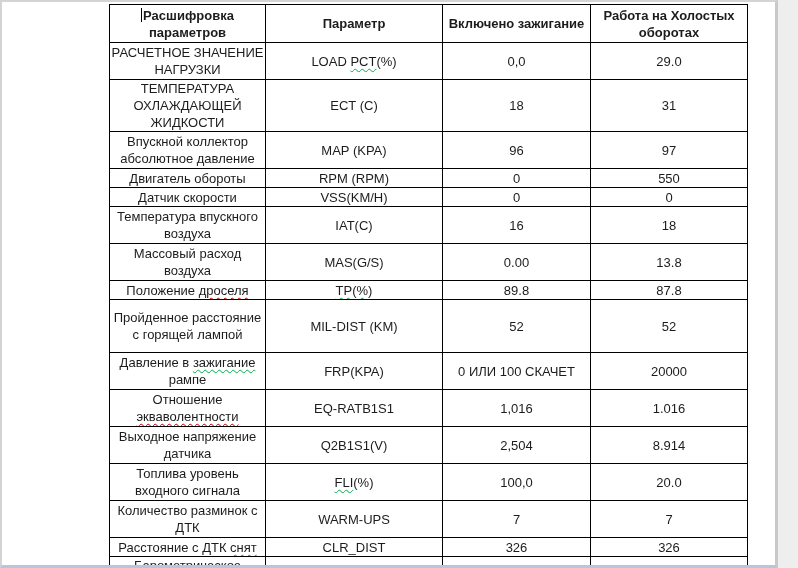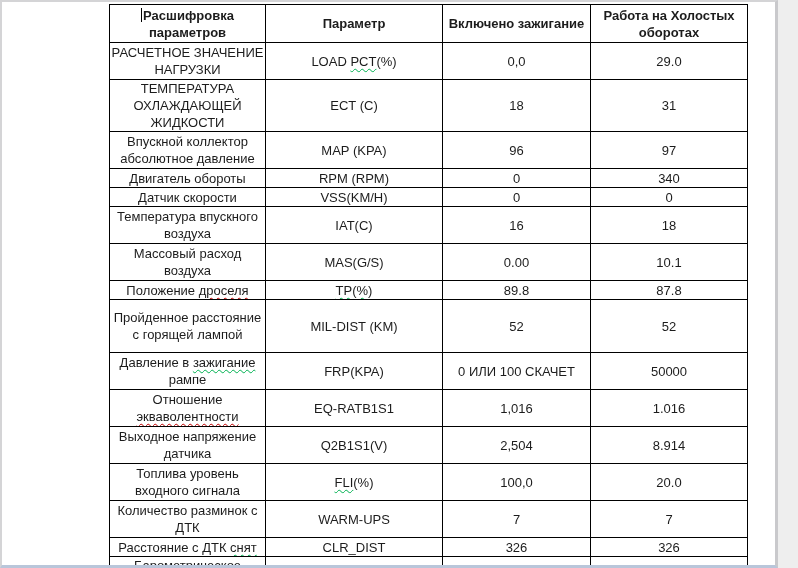--- a/index.html
+++ b/index.html
@@ -59,57 +59,57 @@
     <tr class="rh37">
       <td><span>Впускной коллектор абсолютное давление</span></td>
       <td><span>MAP (KPA)</span></td>
       <td><span>96</span></td>
       <td><span>97</span></td>
     </tr>
     <tr class="rh19">
       <td><span>Двигатель обороты</span></td>
       <td><span>RPM (RPM)</span></td>
       <td><span>0</span></td>
-      <td><span>340</span></td>
+      <td><span>550</span></td>
     </tr>
     <tr class="rh19">
       <td><span>Датчик скорости</span></td>
       <td><span>VSS(KM/H)</span></td>
       <td><span>0</span></td>
       <td><span>0</span></td>
     </tr>
     <tr class="rh37">
       <td><span>Температура впускного воздуха</span></td>
       <td><span>IAT(C)</span></td>
       <td><span>16</span></td>
       <td><span>18</span></td>
     </tr>
     <tr class="rh37">
       <td><span>Массовый расход воздуха</span></td>
       <td><span>MAS(G/S)</span></td>
       <td><span>0.00</span></td>
-      <td><span>10.1</span></td>
+      <td><span>13.8</span></td>
     </tr>
     <tr class="rh19">
       <td><span>Положение </span><span class="sq-red">дроселя</span></td>
       <td><span class="sq-green">TP(%)</span></td>
       <td><span>89.8</span></td>
       <td><span>87.8</span></td>
     </tr>
     <tr class="rh53">
       <td><span>Пройденное расстояние с горящей лампой</span></td>
       <td><span>MIL-DIST (KM)</span></td>
       <td><span>52</span></td>
       <td><span>52</span></td>
     </tr>
     <tr class="rh37">
       <td><span>Давление в </span><span class="sq-green">зажигание</span><span> рампе</span></td>
       <td><span>FRP(KPA)</span></td>
       <td><span>0 ИЛИ 100 СКАЧЕТ</span></td>
-      <td><span>50000</span></td>
+      <td><span>20000</span></td>
     </tr>
     <tr class="rh37">
       <td><span>Отношение </span><span class="sq-red">экваволентности</span></td>
       <td><span>EQ-RATB1S1</span></td>
       <td><span>1,016</span></td>
       <td><span>1.016</span></td>
     </tr>
     <tr class="rh37">
       <td><span>Выходное напряжение датчика</span></td>
       <td><span>Q2B1S1(V)</span></td>

